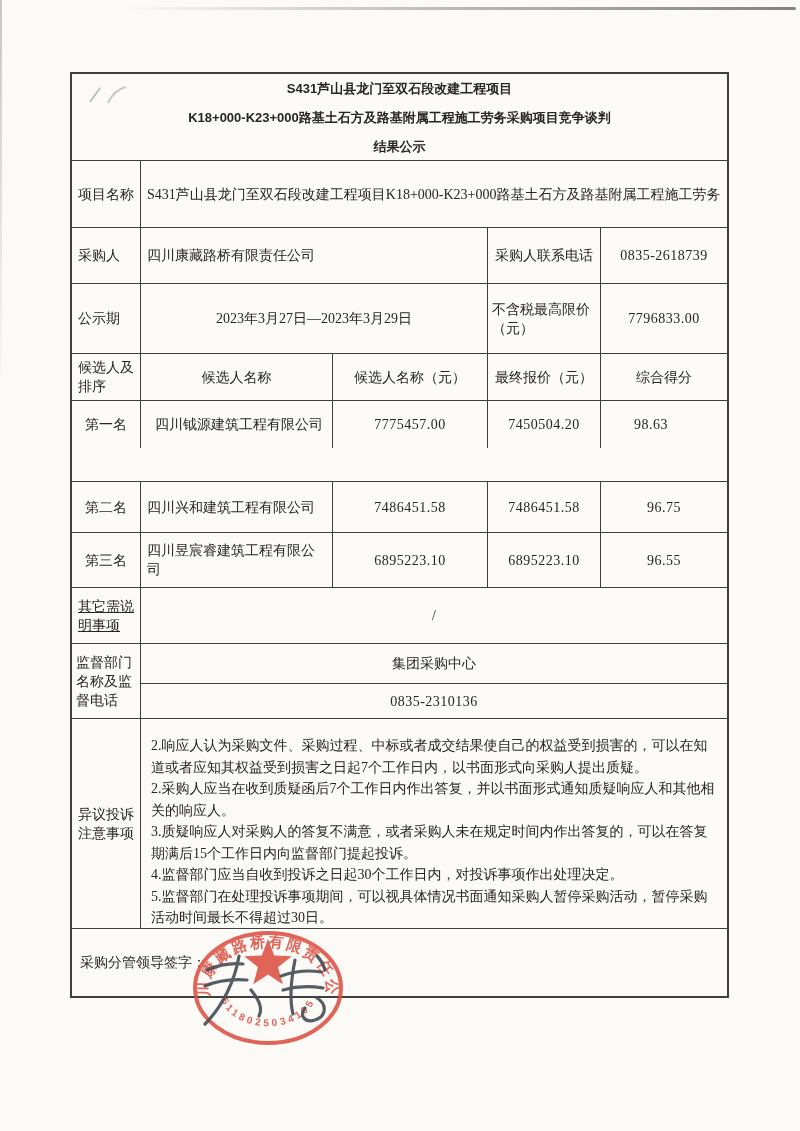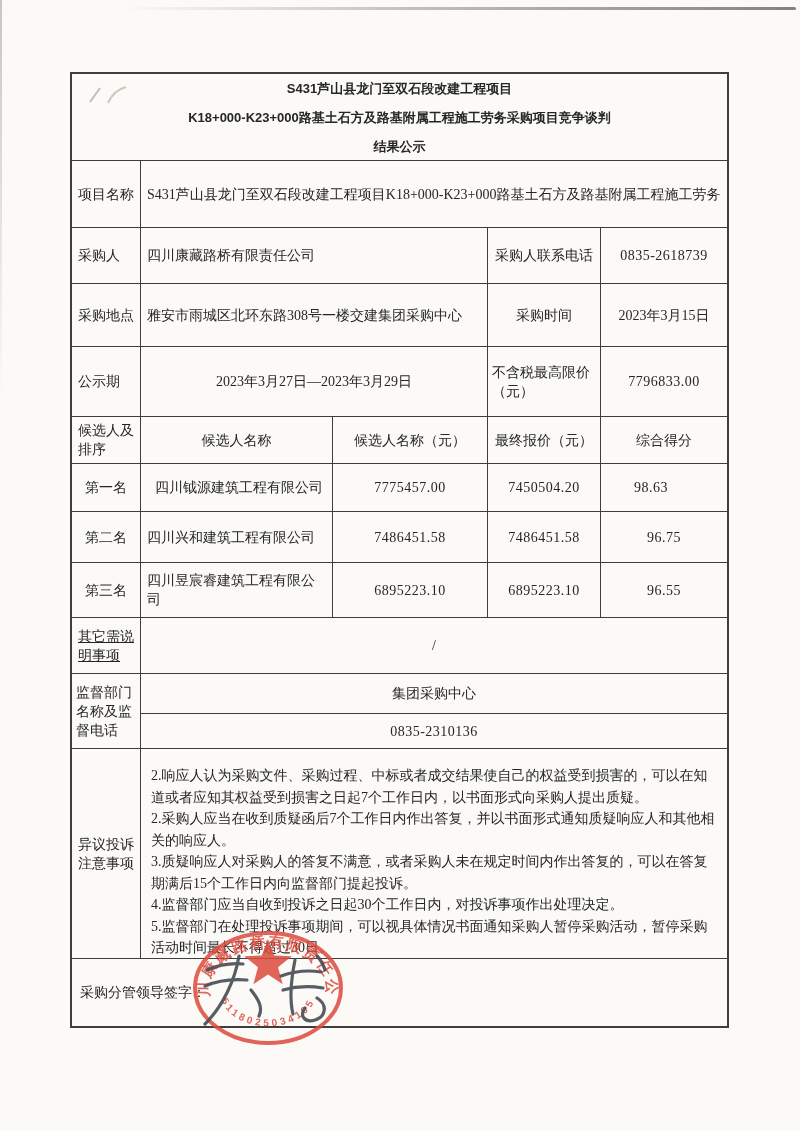--- a/index.html
+++ b/index.html
@@ -85,26 +85,20 @@
       <div class="cell c-l" style="width:587px;line-height:23px;">S431芦山县龙门至双石段改建工程项目K18+000-K23+000路基土石方及路基附属工程施工劳务</div>
     </div>
 
     <div class="row" style="height:55px;">
       <div class="cell c-l" style="width:68px;">采购人</div>
       <div class="cell c-l" style="width:347px;">四川康藏路桥有限责任公司</div>
       <div class="cell c-c" style="width:113px;">采购人联系电话</div>
       <div class="cell c-c num" style="width:127px;">0835-2618739</div>
     </div>
 
-    <div class="row" style="height:62px;">
-      <div class="cell c-l" style="width:68px;">采购地点</div>
-      <div class="cell c-l" style="width:347px;">雅安市雨城区北环东路308号一楼交建集团采购中心</div>
-      <div class="cell c-c" style="width:113px;">采购时间</div>
-      <div class="cell c-c" style="width:127px;">2023年3月15日</div>
-    </div>
 
     <div class="row" style="height:69px;">
       <div class="cell c-l" style="width:68px;">公示期</div>
       <div class="cell c-c" style="width:347px;">2023年3月27日—2023年3月29日</div>
       <div class="cell c-c" style="width:113px;">不含税最高限价（元）</div>
       <div class="cell c-c num" style="width:127px;">7796833.00</div>
     </div>
 
     <div class="row" style="height:46px;">
       <div class="cell c-l" style="width:68px;">候选人及排序</div>
@@ -115,21 +109,21 @@
     </div>
 
     <div class="row" style="height:47px;">
       <div class="cell c-c" style="width:68px;">第一名</div>
       <div class="cell c-l" style="width:192px;padding-left:14px;">四川钺源建筑工程有限公司</div>
       <div class="cell c-c num" style="width:155px;">7775457.00</div>
       <div class="cell c-c num" style="width:113px;">7450504.20</div>
       <div class="cell c-c num" style="width:101px;">98.63</div>
     </div>
 
-    <div class="row" style="height:50px;">
+    <div class="row" style="height:50px;margin-top:33px;">
       <div class="cell c-c" style="width:68px;">第二名</div>
       <div class="cell c-l" style="width:192px;">四川兴和建筑工程有限公司</div>
       <div class="cell c-c num" style="width:155px;">7486451.58</div>
       <div class="cell c-c num" style="width:113px;">7486451.58</div>
       <div class="cell c-c num" style="width:127px;">96.75</div>
     </div>
 
     <div class="row" style="height:54px;">
       <div class="cell c-c" style="width:68px;">第三名</div>
       <div class="cell c-l" style="width:192px;">四川昱宸睿建筑工程有限公司</div>

